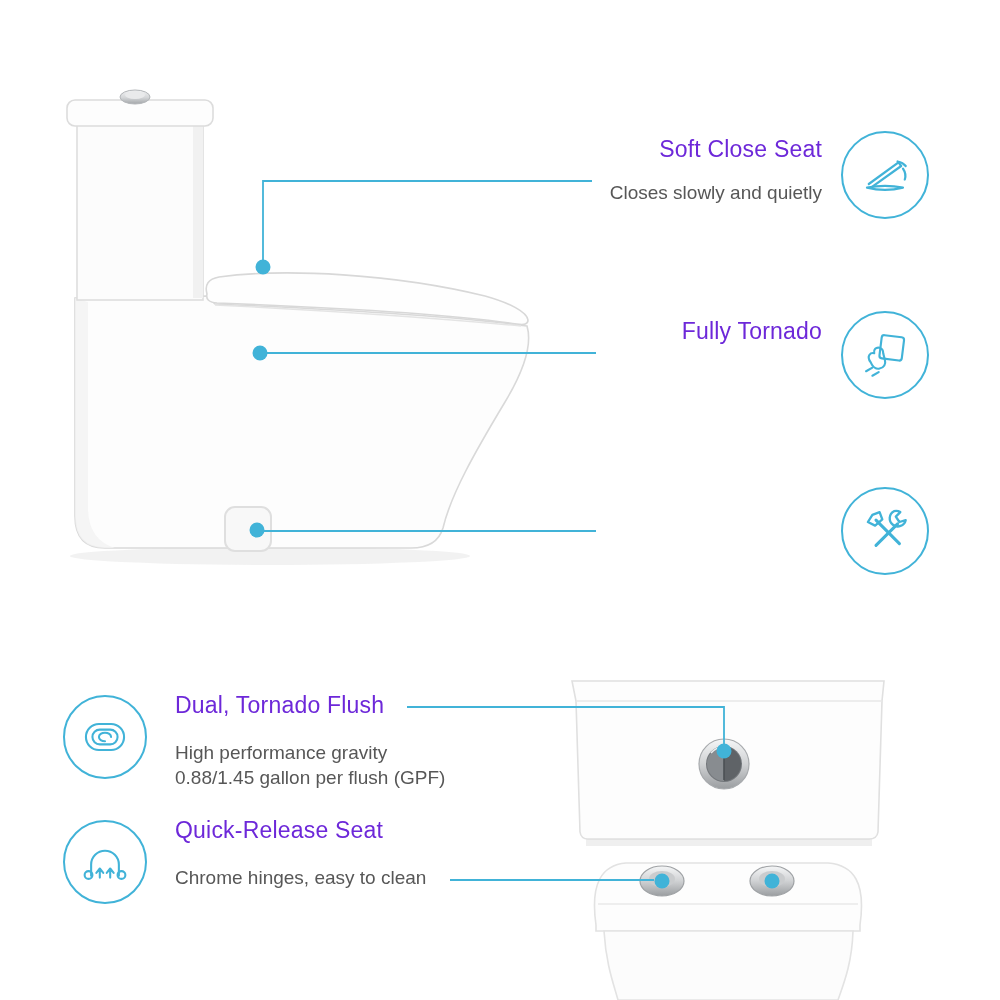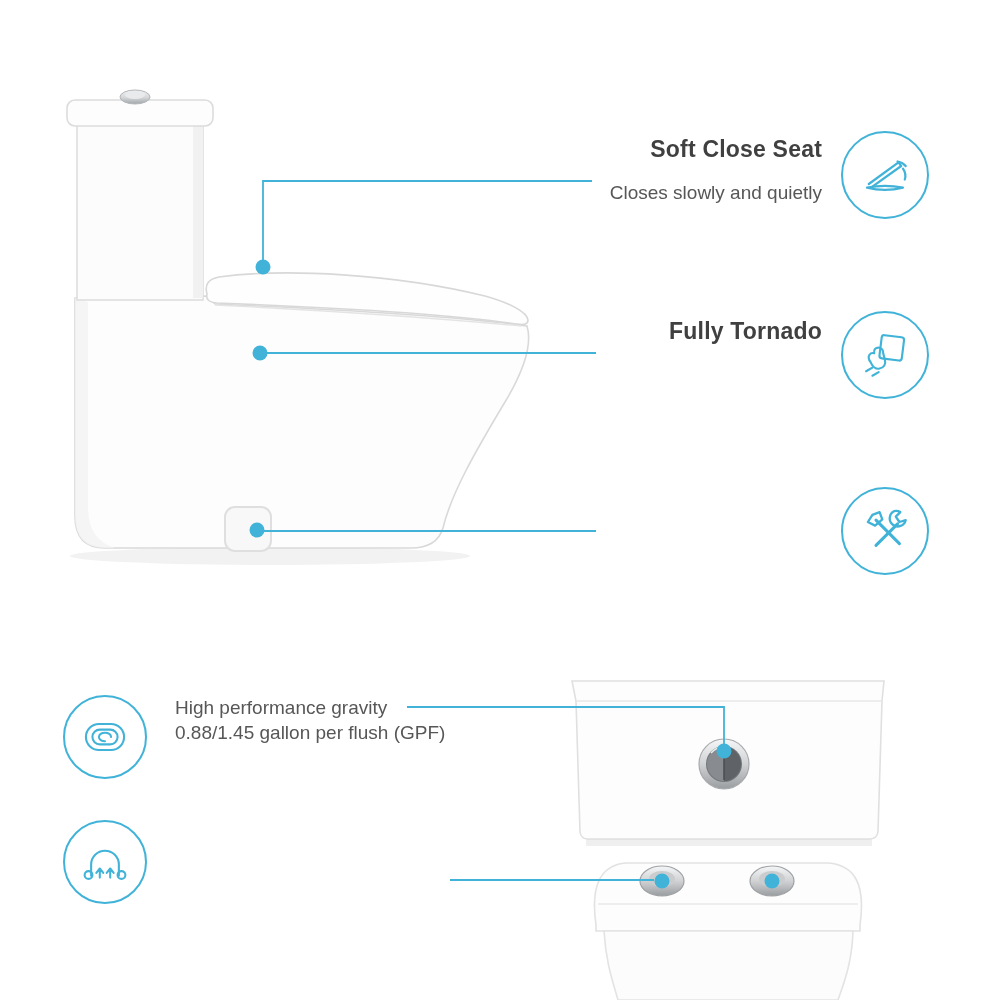--- a/index.html
+++ b/index.html
@@ -7,25 +7,25 @@
   body {
     width:1000px; height:1000px; position:relative; overflow:hidden;
     font-family:"Liberation Sans", sans-serif;
   }
   .page { position:absolute; inset:0; width:1000px; height:1000px; background:#fff; }
 
   .illus { position:absolute; }
   .overlay { position:absolute; left:0; top:0; width:1000px; height:1000px; z-index:6; pointer-events:none; }
 
   .callout { position:absolute; z-index:7; }
-  .callout-title { font-size:23px; font-weight:bold; color:#404040; line-height:26px; letter-spacing:.2px; }
+  .callout-title { font-size:23px; font-weight:normal; color:#6d28d9; line-height:26px; letter-spacing:.2px; }
   .callout-sub   { font-size:19px; color:#575757; line-height:25px; }
   .right-align { text-align:right; right:178px; width:430px; }
   .right-align .callout-sub { margin-top:18px; }
-  .left-align .callout-sub { margin-top:3px; }
+  .left-align .callout-sub { margin-top:22px; }
 
   .icon-circle {
     position:absolute; z-index:7; background:#fff;
     border:2.5px solid #41B3D8; border-radius:50%;
     display:flex; align-items:center; justify-content:center;
   }
   .icon-circle.big { width:88px; height:88px; }
   .icon-circle.small { width:84px; height:84px; }
   .icon-circle svg { display:block; }
 </style>
@@ -155,29 +155,34 @@
   </div>
 
   <div class="icon-circle small" style="left:63px; top:695px;">
     <svg width="52" height="52" viewBox="0 0 60 60" fill="none" stroke="#41B3D8" stroke-width="2.4" stroke-linecap="round">
       <rect x="8" y="15" width="44" height="30" rx="15"></rect>
       <rect x="15.5" y="21.5" width="29" height="17" rx="8.5"></rect>
       <path d="M37 30 a7 5 0 1 0 -7 5"></path>
     </svg>
   </div>
   <div class="callout left-align" style="left:175px; top:692px; width:340px;">
+    <div class="callout-title">Dual, Tornado Flush</div>
     <div class="callout-sub">
       <div>High performance gravity</div>
       <div>0.88/1.45 gallon per flush (GPF)</div>
     </div>
   </div>
 
   <div class="icon-circle small" style="left:63px; top:820px;">
     <svg width="52" height="52" viewBox="0 0 60 60" fill="none" stroke="#41B3D8" stroke-width="2.4" stroke-linecap="round" stroke-linejoin="round">
       <path d="M14 46 v-13 a16 16 0 0 1 32 0 v13"></path>
       <circle cx="11" cy="45" r="4.5"></circle>
       <circle cx="49" cy="45" r="4.5"></circle>
       <path d="M24 48 v-9 m-4 3.5 l4 -5 4 5"></path>
       <path d="M36 48 v-9 m-4 3.5 l4 -5 4 5"></path>
     </svg>
   </div>
+  <div class="callout left-align" style="left:175px; top:817px; width:340px;">
+    <div class="callout-title">Quick-Release Seat</div>
+    <div class="callout-sub">Chrome hinges, easy to clean</div>
+  </div>
 
 </div>
 
 </body></html>

